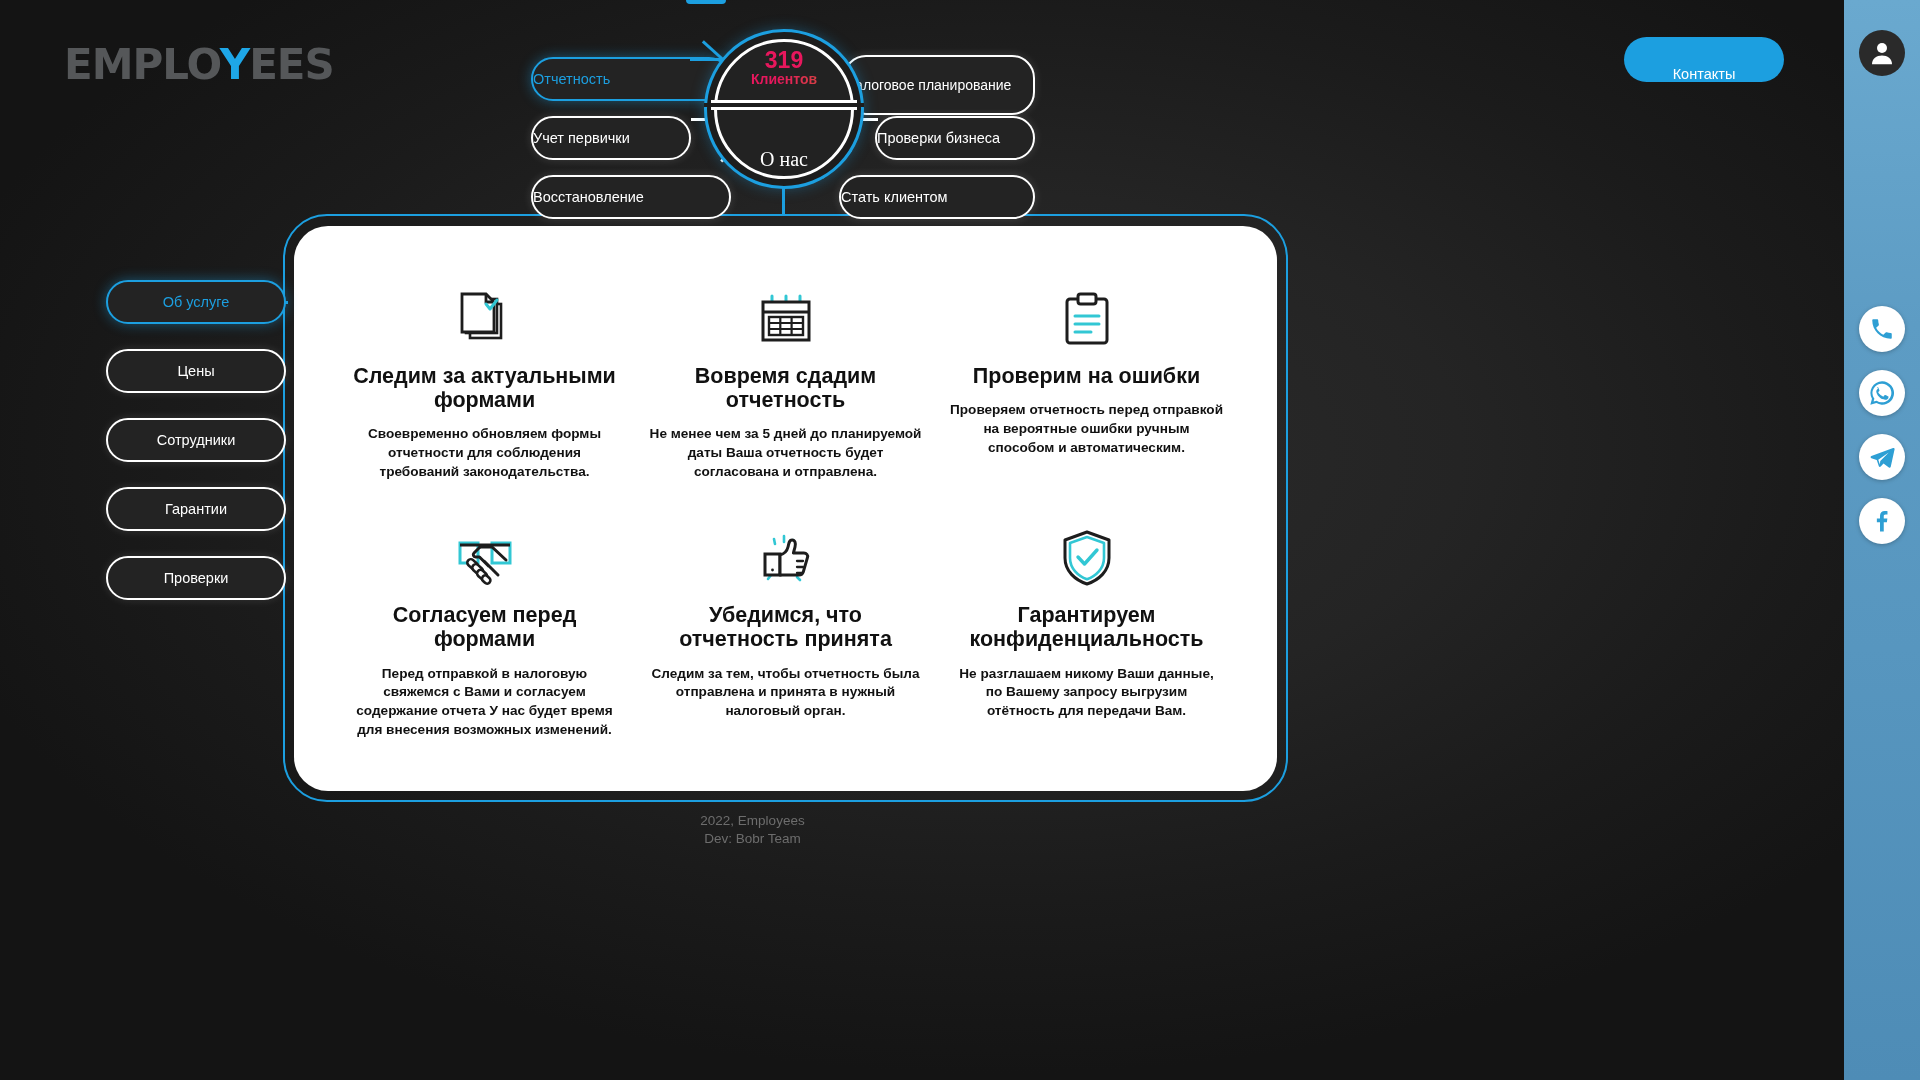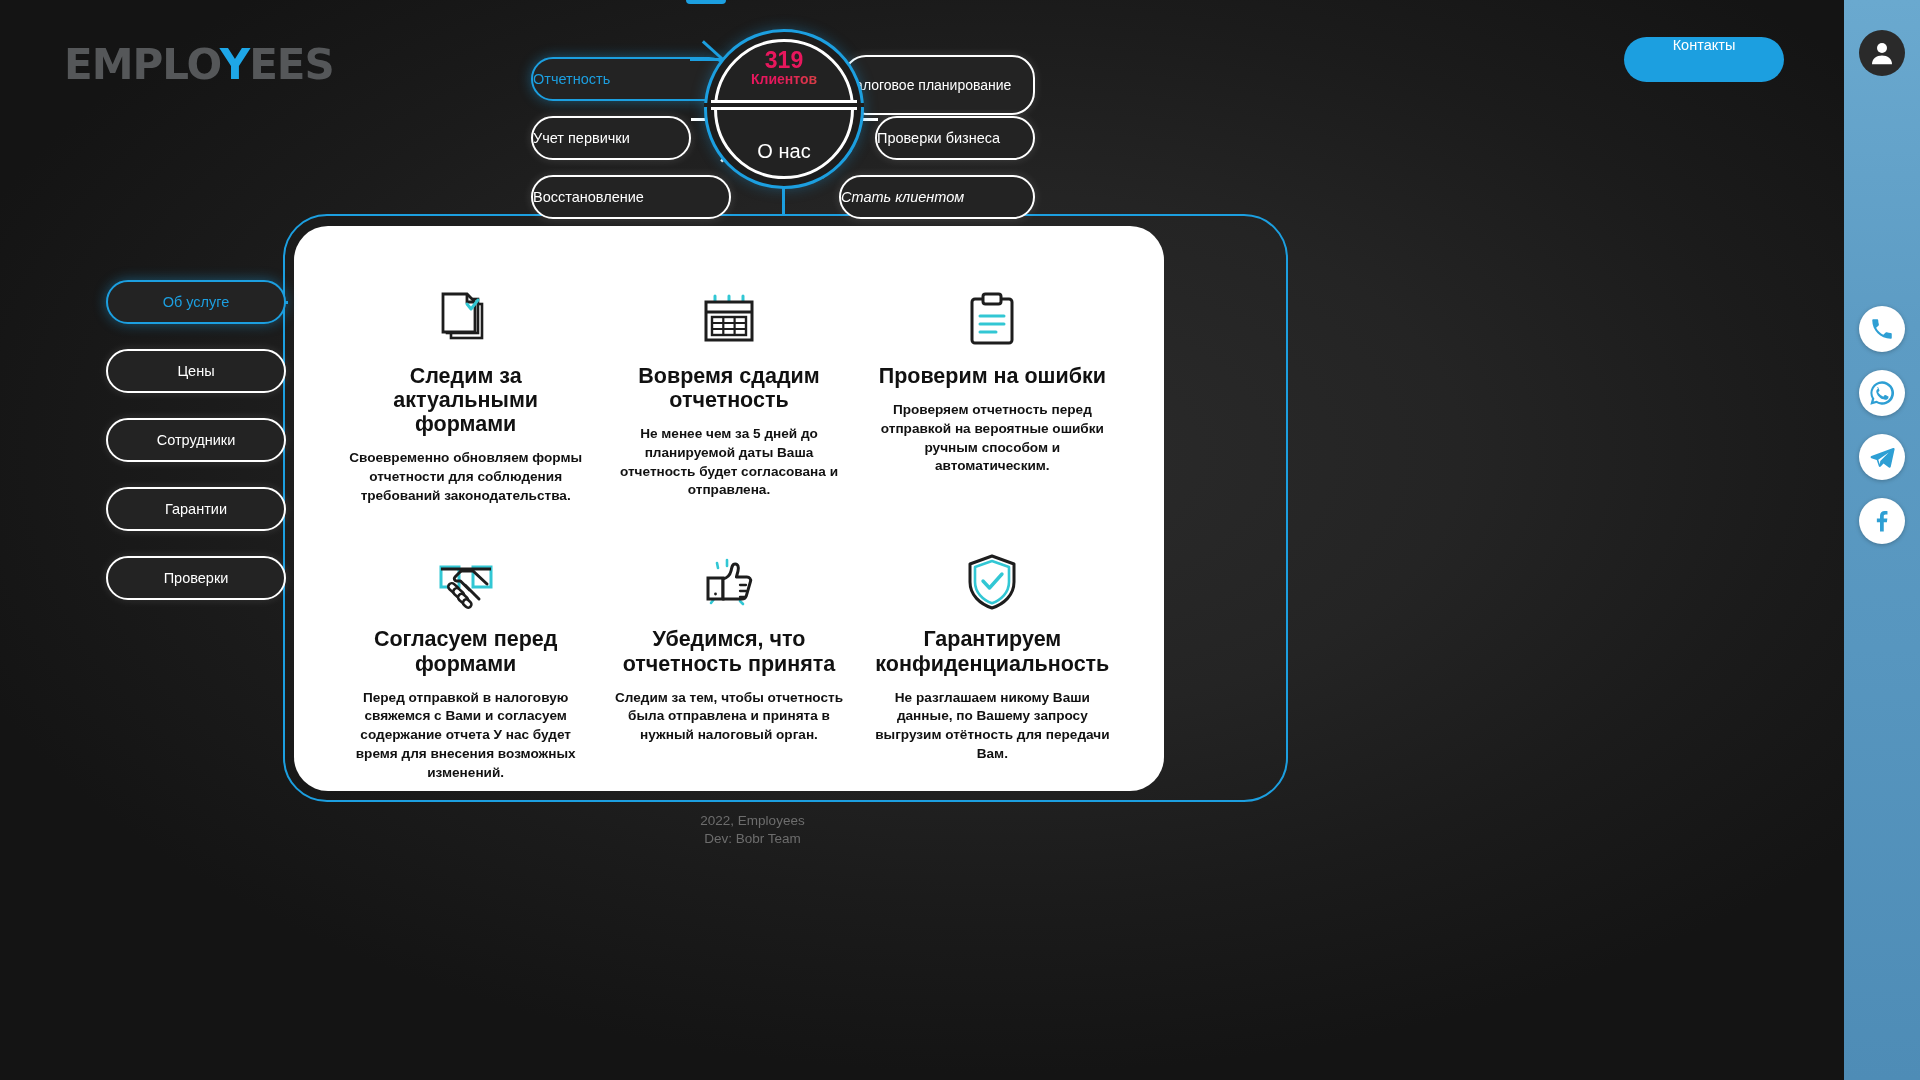--- a/index.html
+++ b/index.html
@@ -65,21 +65,21 @@
 
   
   #contacts-btn {
     position: absolute;
     right: 136px; top: 37px;
     width: 160px; height: 45px;
     border-radius: 23px;
     background: #1c9fe0;
     color: #fff;
     font-size: 14.5px;
-    display: flex; align-items: flex-start; justify-content: center;
+    display: flex; align-items: flex-end; justify-content: center;
     cursor: pointer;
     z-index: 10;
   }
 
   
   #hub { position: absolute; left: 0; top: 0; width: 1505px; height: 215px; z-index: 8; }
 
   .hub-circle {
     position: absolute;
     left: 704px; top: 29px;
@@ -116,23 +116,23 @@
     position: absolute;
     left: 704px; top: 48px;
     width: 160px;
     text-align: center;
     line-height: 1.05;
   }
   .hub-count { font-size: 23px; color: #e8175d; font-weight: 700; }
   .hub-count-label { font-size: 14px; font-weight: bold; background: linear-gradient(90deg,#e8175d 0%, #e8175d 45%, #c06a2a 100%); -webkit-background-clip: text; background-clip: text; color: transparent; }
   .hub-bottom-text {
     position: absolute;
-    left: 704px; top: 140px;
+    left: 704px; top: 148px;
     width: 160px; text-align: center;
-    font-size: 20px; color: #fff;
+    font-size: 20px; color: #fff; font-family: Liberation Serif, serif;
   }
 
   .pill {
     position: absolute;
     height: 44px;
     border: 2.5px solid #ffffff;
     border-radius: 23px;
     background: #232323;
     color: #fff;
     font-size: 14.5px;
@@ -173,21 +173,21 @@
     position: absolute;
     left: 283px; top: 214px;
     width: 1005px; height: 588px;
     border: 2.5px solid #1c9fe0;
     border-radius: 44px;
     z-index: 5;
   }
   #panel {
     position: absolute;
     left: 294px; top: 226px;
-    width: 870px; height: 565px;
+    width: 983px; height: 565px;
     background: #ffffff;
     border-radius: 34px;
     z-index: 6;
     padding: 60px 40px 0 40px;
   }
   .grid {
     display: grid;
     grid-template-columns: repeat(3, 1fr);
     row-gap: 44px;
   }
@@ -247,21 +247,21 @@
     <div class="conn-d cy" style="left:703px; top:40px; width:30px; transform: rotate(42deg);"></div>
     <div class="conn" style="left:691px; top:118px; width:60px;"></div>
     <div class="conn-d" style="left:721px; top:160px; width:38px; transform: rotate(-40deg);"></div>
 
     <div class="pill two-line" style="left:843px; top:35px; width:192px;">
       <span>Налоговое планирование</span>
     </div>
     <div class="pill" style="left:875px; top:96px; width:160px;">
       <span>Проверки бизнеса</span>
     </div>
-    <div class="pill" style="left:839px; top:155px; width:196px;font-style:italic;">
+    <div class="pill" style="left:839px; top:155px; width:196px;">
       <span>Стать клиентом</span>
     </div>
 
     <div class="conn-d" style="left:820px; top:41px; width:40px; transform: rotate(46deg);"></div>
     <div class="conn" style="left:818px; top:118px; width:60px;"></div>
     <div class="conn-d" style="left:822px; top:176px; width:40px; transform: rotate(-44deg);"></div>
 
     <div class="hub-circle">
       <div class="hub-inner"></div>
     </div>

